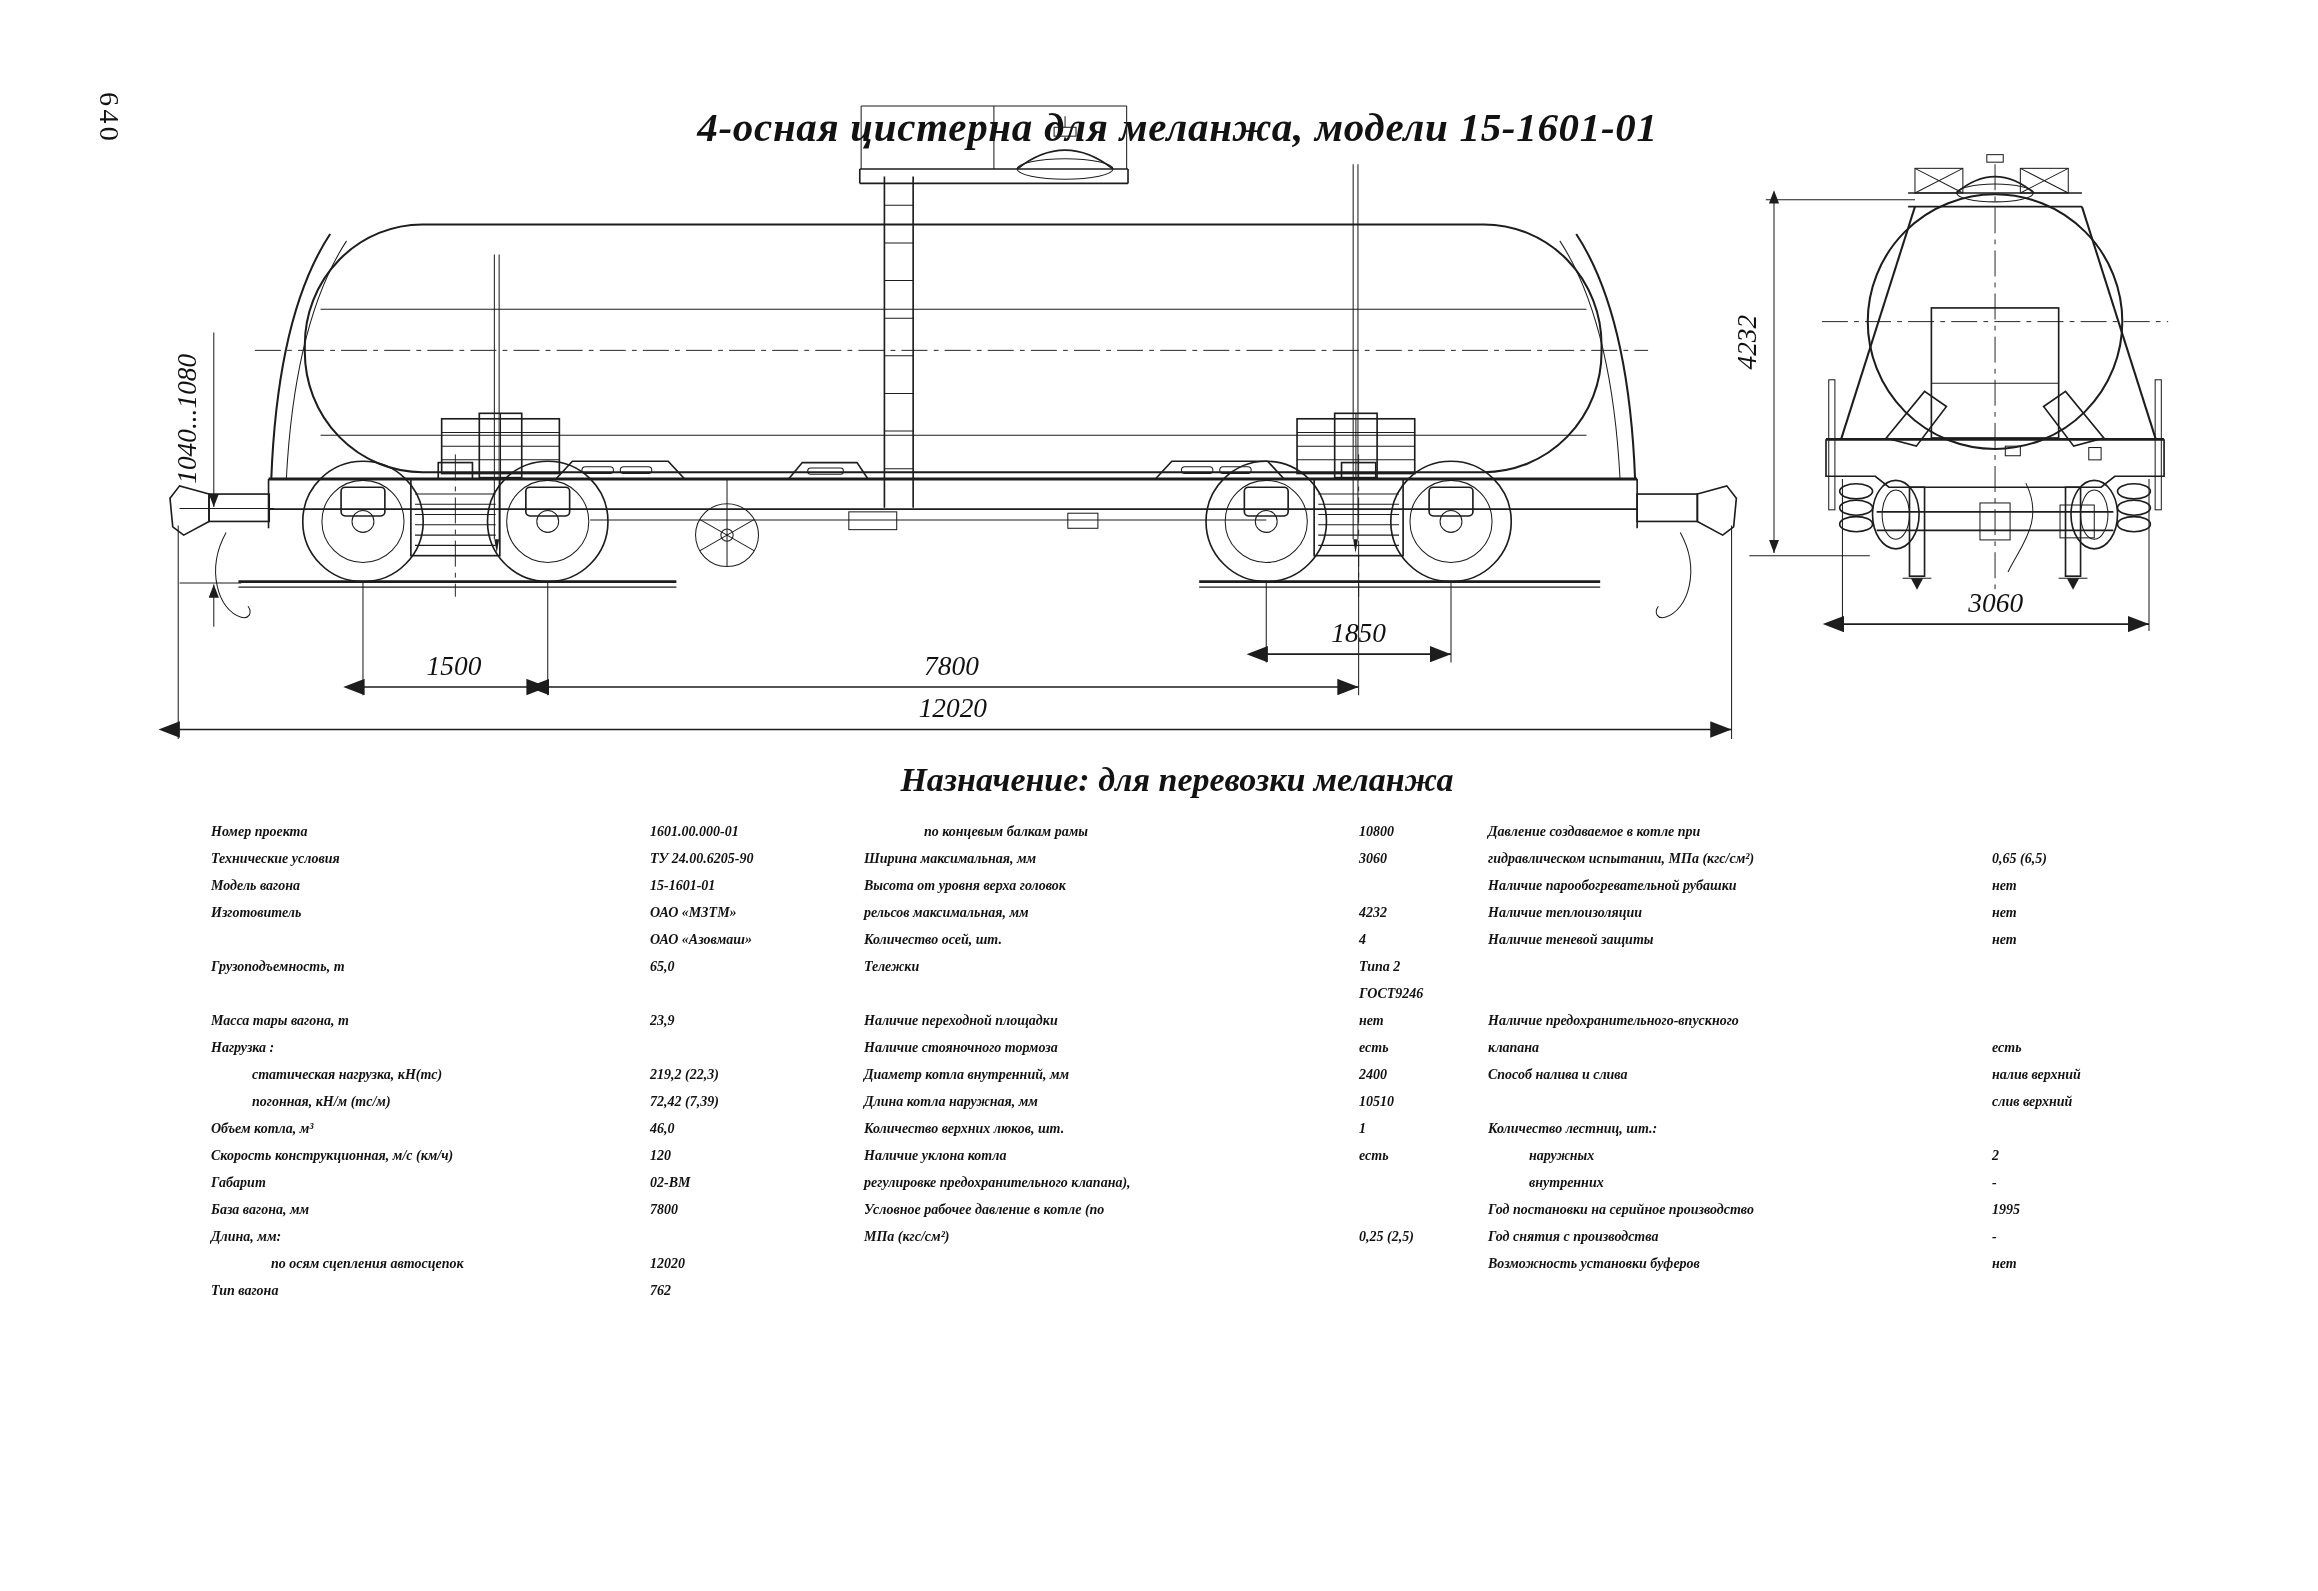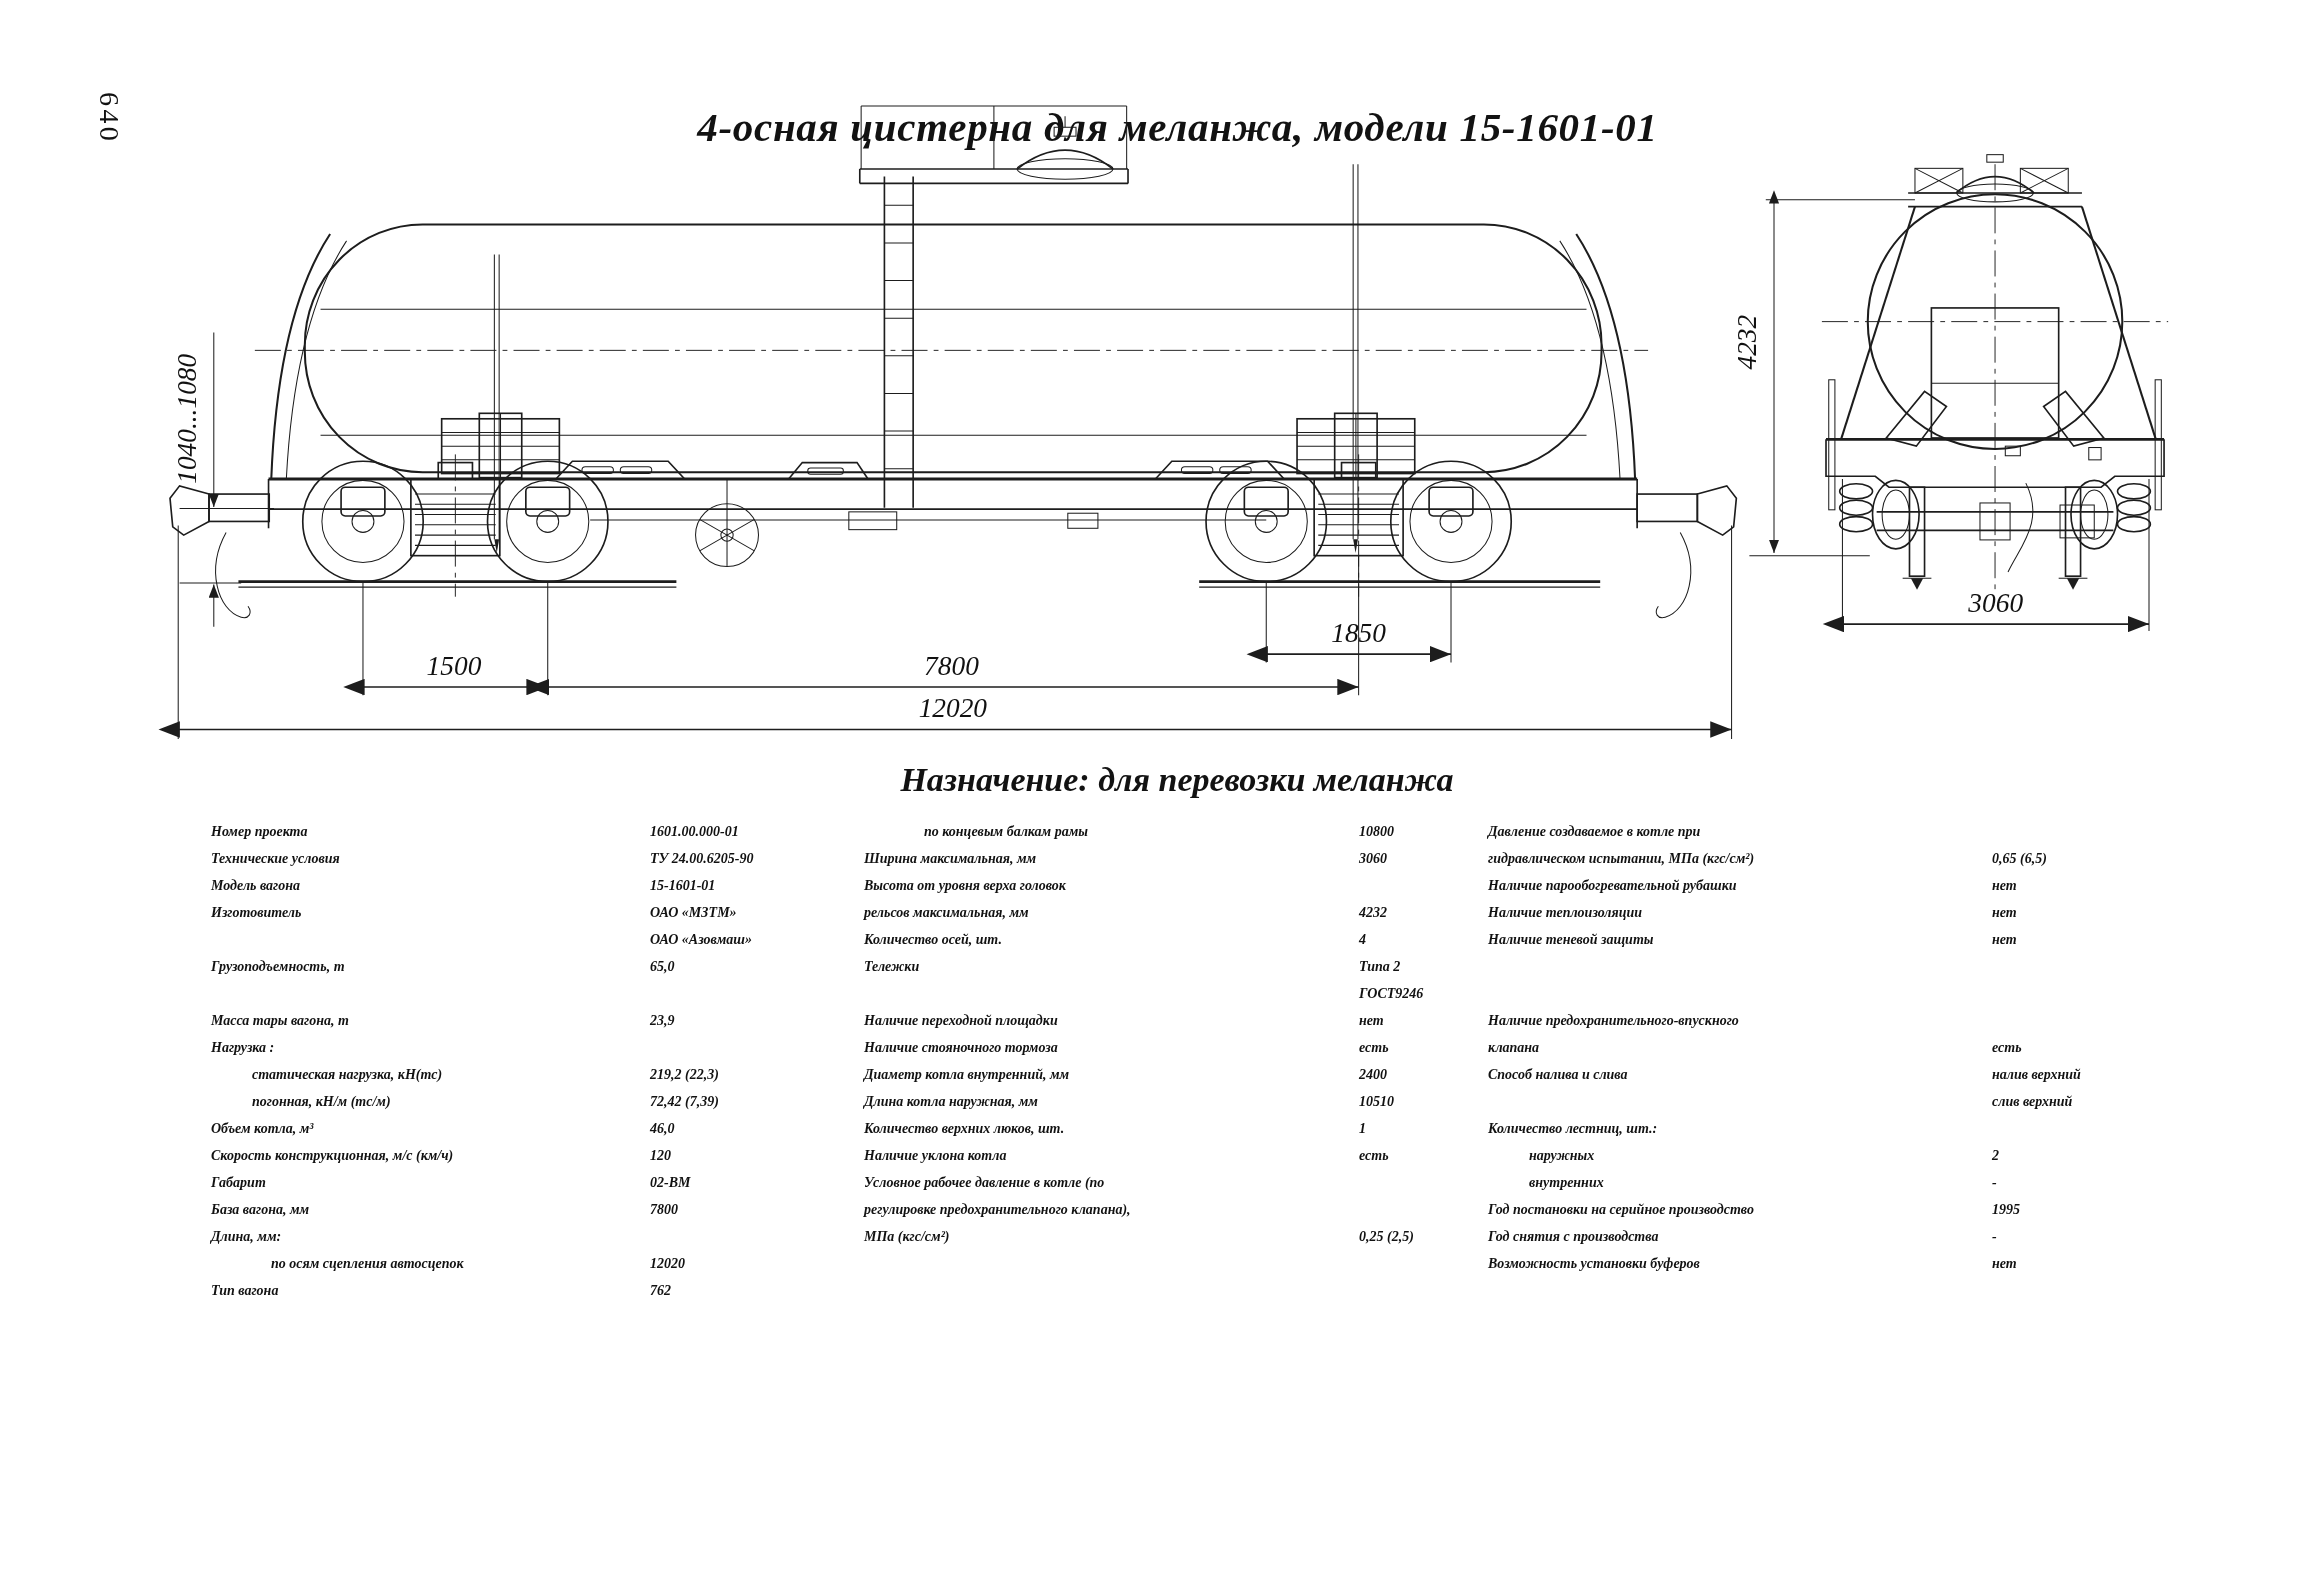--- a/index.html
+++ b/index.html
@@ -324,22 +324,22 @@
     <div class="spec-row"><span class="spec-label">рельсов максимальная, мм</span><span class="spec-value">4232</span></div>
     <div class="spec-row"><span class="spec-label">Количество осей, шт.</span><span class="spec-value">4</span></div>
     <div class="spec-row"><span class="spec-label">Тележки</span><span class="spec-value">Типа 2</span></div>
     <div class="spec-row"><span class="spec-label"></span><span class="spec-value">ГОСТ9246</span></div>
     <div class="spec-row"><span class="spec-label">Наличие переходной площадки</span><span class="spec-value">нет</span></div>
     <div class="spec-row"><span class="spec-label">Наличие стояночного тормоза</span><span class="spec-value">есть</span></div>
     <div class="spec-row"><span class="spec-label">Диаметр котла внутренний, мм</span><span class="spec-value">2400</span></div>
     <div class="spec-row"><span class="spec-label">Длина котла наружная, мм</span><span class="spec-value">10510</span></div>
     <div class="spec-row"><span class="spec-label">Количество верхних люков, шт.</span><span class="spec-value">1</span></div>
     <div class="spec-row"><span class="spec-label">Наличие уклона котла</span><span class="spec-value">есть</span></div>
+    <div class="spec-row"><span class="spec-label">регулировке предохранительного клапана),</span><span class="spec-value"></span></div>
     <div class="spec-row"><span class="spec-label">Условное рабочее давление в котле (по</span><span class="spec-value"></span></div>
-    <div class="spec-row"><span class="spec-label">регулировке предохранительного клапана),</span><span class="spec-value"></span></div>
     <div class="spec-row"><span class="spec-label">МПа (кгс/см²)</span><span class="spec-value">0,25 (2,5)</span></div>
   </div>
 <div class="spec-col" id="col2">
     <div class="spec-row"><span class="spec-label">Давление создаваемое в котле при</span><span class="spec-value"></span></div>
     <div class="spec-row"><span class="spec-label">гидравлическом испытании, МПа (кгс/см²)</span><span class="spec-value">0,65 (6,5)</span></div>
     <div class="spec-row"><span class="spec-label">Наличие парообогревательной рубашки</span><span class="spec-value">нет</span></div>
     <div class="spec-row"><span class="spec-label">Наличие теплоизоляции</span><span class="spec-value">нет</span></div>
     <div class="spec-row"><span class="spec-label">Наличие теневой защиты</span><span class="spec-value">нет</span></div>
     <div class="spec-row"><span class="spec-label"></span><span class="spec-value"></span></div>
     <div class="spec-row"><span class="spec-label"></span><span class="spec-value"></span></div>

